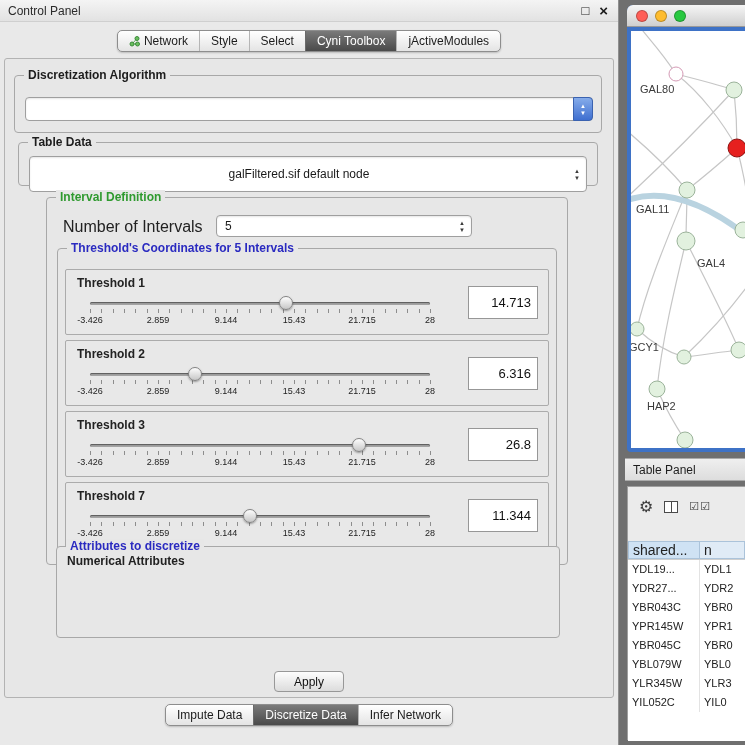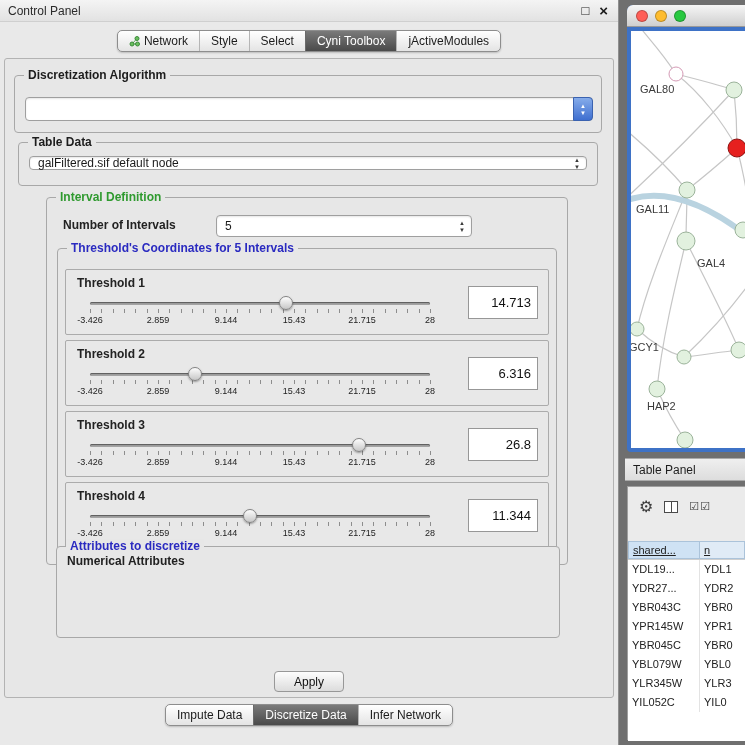--- a/index.html
+++ b/index.html
@@ -29,23 +29,23 @@
 .popup-hint{text-align:center;color:#ababab;font-size:12px;padding:3px 0 1px;}
 .popup-option{font-size:12.5px;padding:1px 6px;color:#111;}
 .popup-option.strong{font-weight:bold;}
 .combo{position:relative;background:#fff;border:1px solid #9f9f9f;border-radius:4px;display:flex;align-items:center;padding:0 26px 0 8px;font-size:12px;color:#1a1a1a;box-shadow:inset 0 1px 2px rgba(0,0,0,0.1);}
 .combo-text{overflow:hidden;white-space:nowrap;}
 .combo-stepper{position:absolute;right:-1px;top:-1px;bottom:-1px;width:20px;display:flex;flex-direction:column;align-items:center;justify-content:center;border-radius:0 4px 4px 0;gap:1px;}
 .combo-stepper span{font-size:6px;line-height:6px;}
 .combo-stepper.blue{background:linear-gradient(#86acea,var(--combo-stepper-blue,#3f6fd0));border:1px solid #3a62b0;color:#fff;}
 .combo-stepper.gray{color:#3a3a3a;}
 #tabledata-group{left:13px;top:83px;width:580px;height:44px;}
-#tabledata-combo{position:absolute;left:10px;right:10px;top:13px;height:14px;}
+#tabledata-combo{position:absolute;left:10px;right:10px;top:13px;height:36px;justify-content:center;}
 #interval-group{left:41px;top:138px;width:522px;height:368px;}
-#num-intervals-label{position:absolute;left:16px;top:20px;font-size:12px;font-weight:bold;}
+#num-intervals-label{position:absolute;left:16px;top:20px;font-size:16px;font-weight:normal;}
 #intervals-combo{position:absolute;left:169px;top:17px;width:256px;height:22px;}
 #thresh-group{left:10px;top:50px;width:500px;height:306px;}
 #thresholds{position:absolute;left:7px;right:7px;top:20px;}
 .threshold-panel{position:relative;height:66px;margin-bottom:5px;border:1px solid #ababab;border-radius:2px;background:#e8e8e8;}
 .th-label{position:absolute;left:11px;top:6px;font-size:12px;font-weight:bold;}
 .th-slider{position:absolute;left:24px;right:118px;top:25px;height:34px;}
 .track{position:absolute;left:0;right:0;top:7px;height:3px;background:#a3a3a3;border-radius:2px;box-shadow:inset 0 1px 1px rgba(0,0,0,0.45);}
 .thumb{position:absolute;top:1px;width:14px;height:14px;margin-left:-7px;border-radius:50%;background:linear-gradient(#fdfdfd,#c7c7c7);border:1px solid #838383;box-shadow:0 1px 2px rgba(0,0,0,0.35);}
 .ticks{position:absolute;left:0;right:0;top:14px;height:5px;}
 .tick{position:absolute;top:0;width:1px;height:4px;background:#8d8d8d;}
@@ -70,21 +70,21 @@
 .net-canvas{position:absolute;left:4px;right:0;top:26px;bottom:4px;background:#fff;overflow:hidden;}
 
 
 #table-panel-header{position:absolute;left:625px;top:458px;width:120px;height:23px;background:linear-gradient(#efefef,#dddddd);border-top:1px solid #aaa;border-bottom:1px solid #aaa;display:flex;align-items:center;padding-left:8px;font-size:12px;color:#1e1e1e;}
 #table-window{position:absolute;left:627px;top:486px;width:118px;height:254px;background:#ebebeb;border:1px solid #9f9f9f;border-right:none;}
 .tp-toolbar{height:54px;display:flex;align-items:flex-start;gap:11px;padding:12px 0 0 11px;}
 .tool.gear{font-size:16px;line-height:16px;color:#3c3c3c;}
 .tool.cols{width:14px;height:12px;border:1px solid #4a4a4a;background:#fff;display:inline-flex;margin-top:2px;}
 .tool.cols span{width:1px;background:#4a4a4a;margin-left:6px;height:100%;}
 .tool.checks{font-size:11px;color:#333;letter-spacing:1px;margin-top:1px;}
-.tp-header{display:flex;height:18px;font-size:11px;text-decoration:underline;}
+.tp-header{display:flex;height:18px;font-size:14px;}
 .tp-header .th{display:flex;align-items:center;padding:0 4px;border:1px solid #abc3da;overflow:hidden;white-space:nowrap;}
 .tp-header .c1{width:72px;background:var(--selection-header-bg,#cfe2f4);}
 .tp-header .c2{flex:1;background:#e0ebf6;border-left:none;}
 #tp-rows{background:#fff;height:182px;overflow:hidden;border-top:1px solid #cfcfcf;}
 .tp-row{display:flex;height:19px;font-size:11px;background:#fff;}
 .tp-row .c1{width:72px;padding:3px 0 0 4px;border-right:1px solid #e3e3e3;overflow:hidden;white-space:nowrap;}
 .tp-row .c2{flex:1;padding:3px 0 0 4px;overflow:hidden;white-space:nowrap;}
 .tab-icon{display:inline-flex;}
 </style>
 </head>
@@ -308,21 +308,21 @@
                     <span class="scale-lab" style="left: 40%;">9.144</span>
                     <span class="scale-lab" style="left: 60%;">15.43</span>
                     <span class="scale-lab" style="left: 80%;">21.715</span>
                     <span class="scale-lab" style="left: 100%;">28</span>
                   </div>
                   <div class="thumb" style="left: 79%;"></div>
                 </div>
                 <div class="th-value">26.8</div>
               </div>
               <div class="threshold-panel">
-                <div class="th-label">Threshold 4</div>
+                <div class="th-label">Threshold 7</div>
                 <div class="th-slider">
                   <div class="track"></div>
                   <div class="ticks">
                     <span class="tick" style="left: 0%;"></span>
                     <span class="tick" style="left: 3.33333%;"></span>
                     <span class="tick" style="left: 6.66667%;"></span>
                     <span class="tick" style="left: 10%;"></span>
                     <span class="tick" style="left: 13.3333%;"></span>
                     <span class="tick" style="left: 16.6667%;"></span>
                     <span class="tick" style="left: 20%;"></span>

